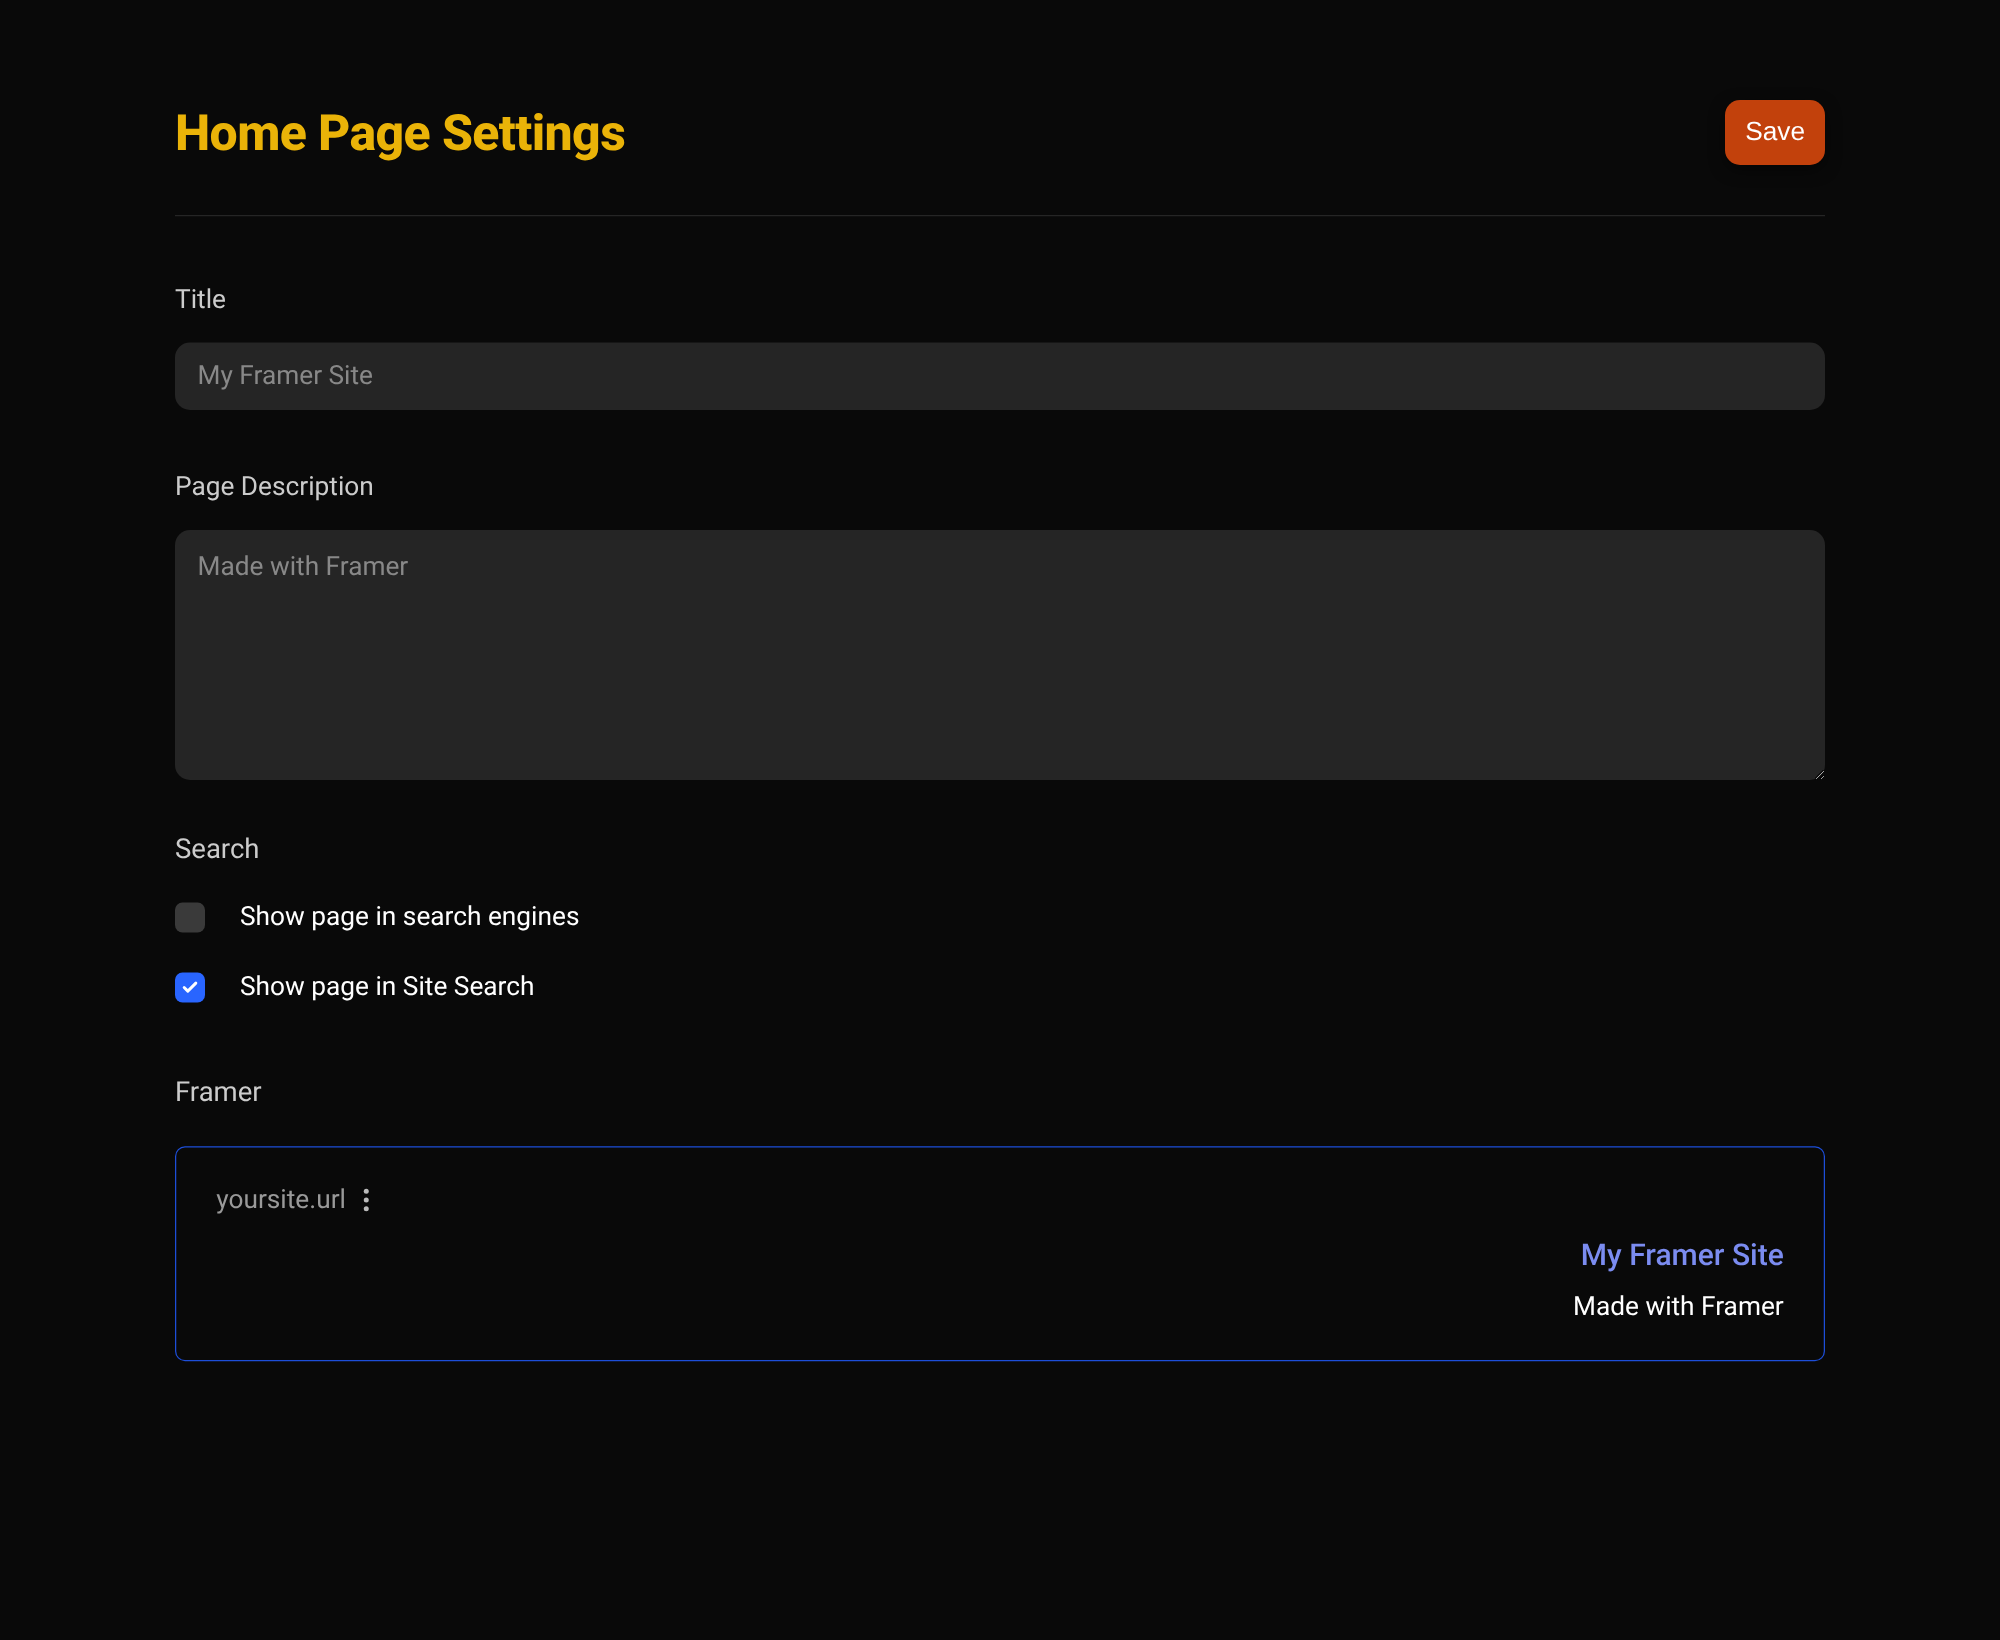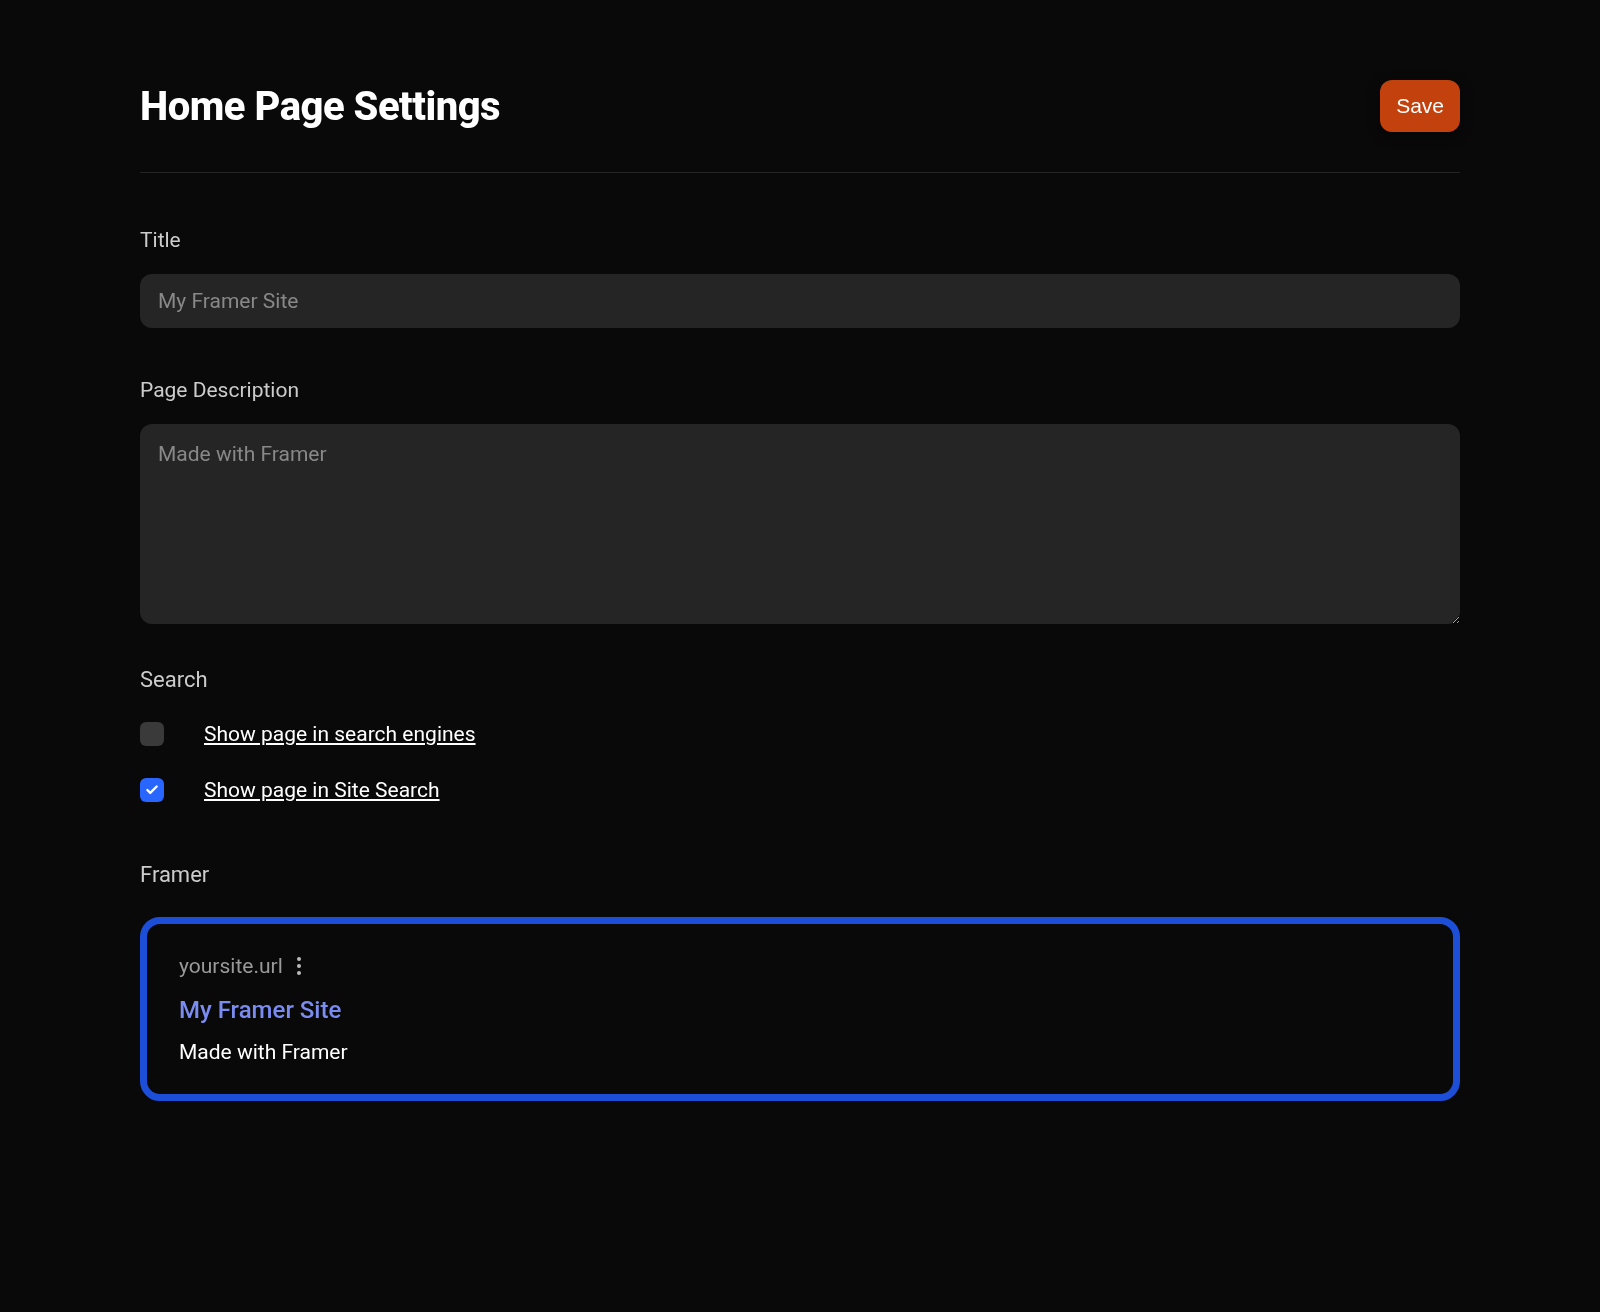--- a/index.html
+++ b/index.html
@@ -24,21 +24,21 @@
     .header {
       display: flex;
       justify-content: space-between;
       align-items: center;
       margin-bottom: 40px;
     }
     
     .page-title {
       font-size: 40px;
       font-weight: 800;
-      color: #ffffff;
+      color: #eab308;
       letter-spacing: -0.5px;
     }
     
     .save-button {
       background-color: #c2410c;
       color: #ffffff;
       border: none;
       padding: 14px 16px;
       font-size: 21px;
       font-weight: 400;
@@ -121,23 +121,22 @@
     .section-label {
       font-size: 22px;
       color: #cccccc;
       margin-bottom: 30px;
       font-weight: 400;
     }
     
     .checkbox-row {
       display: flex;
       align-items: flex-start;
-      gap: 40px;
+      gap: 28px;
       margin-bottom: 32px;
-      text-decoration: underline;
     }
     
     .checkbox {
       width: 24px;
       height: 24px;
       border-radius: 6px;
       cursor: pointer;
       display: flex;
       align-items: center;
       justify-content: center;
@@ -161,23 +160,24 @@
       font-size: 21px;
       color: #ffffff;
       cursor: pointer;
     }
     
     .preview-section {
       margin-top: 30px;
     }
     
     .preview-card {
-      border: 7px solid #1d4ed8;
-      border-radius: 20px;
+      border: 1px solid #1d4ed8;
+      border-radius: 8px;
       padding: 30px 32px;
+      text-align: right;
     }
     
     .preview-url-row {
       display: flex;
       align-items: center;
       gap: 14px;
       margin-bottom: 18px;
     }
     
     .preview-url {

